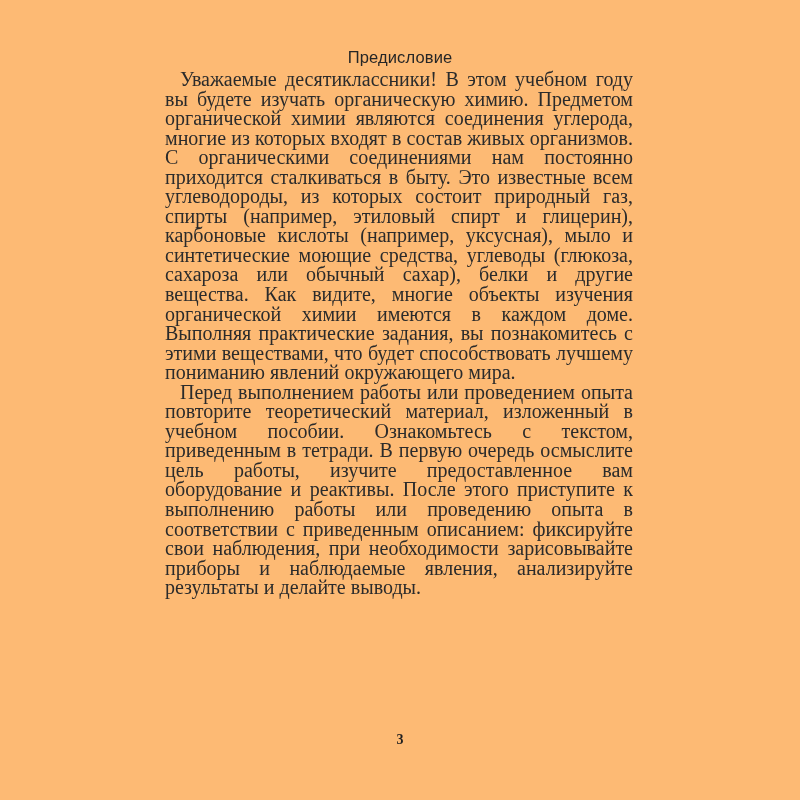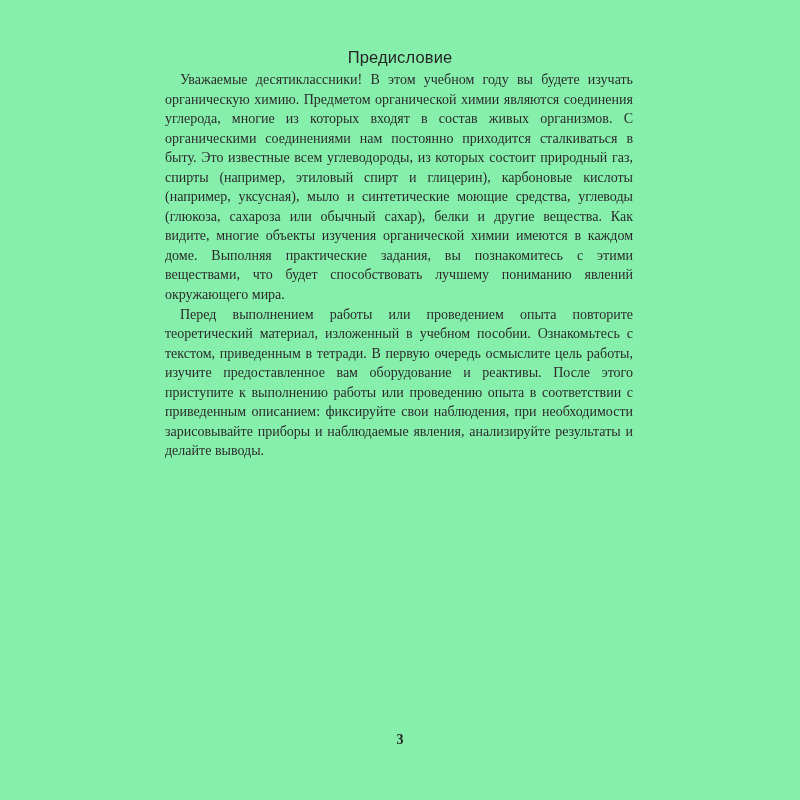--- a/index.html
+++ b/index.html
@@ -13,21 +13,21 @@
     overflow: hidden;
     font-family: "Liberation Serif", "DejaVu Serif", serif;
     color: #2b2b2b;
     -webkit-font-smoothing: antialiased;
   }
 
   .page {
     position: relative;
     width: 800px;
     height: 800px;
-    background: #86efac;
+    background: #fdba74;
     box-sizing: border-box;
   }
 
   
   .page-heading {
     position: absolute;
     top: 47px;
     left: 0;
     width: 800px;
     text-align: center;
@@ -43,21 +43,21 @@
   .text-column {
     position: absolute;
     top: 70px;
     left: 165px;
     width: 468px;
   }
 
   .body-paragraph {
     margin: 0;
     padding: 0;
-    font-size: 14px;
+    font-size: 20px;
     line-height: 19.55px;
     text-align: justify;
     text-justify: inter-word;
     text-indent: 15px;
     color: #2b2b2b;
     hyphens: manual;
     word-spacing: 0.1px;
   }
 
   

